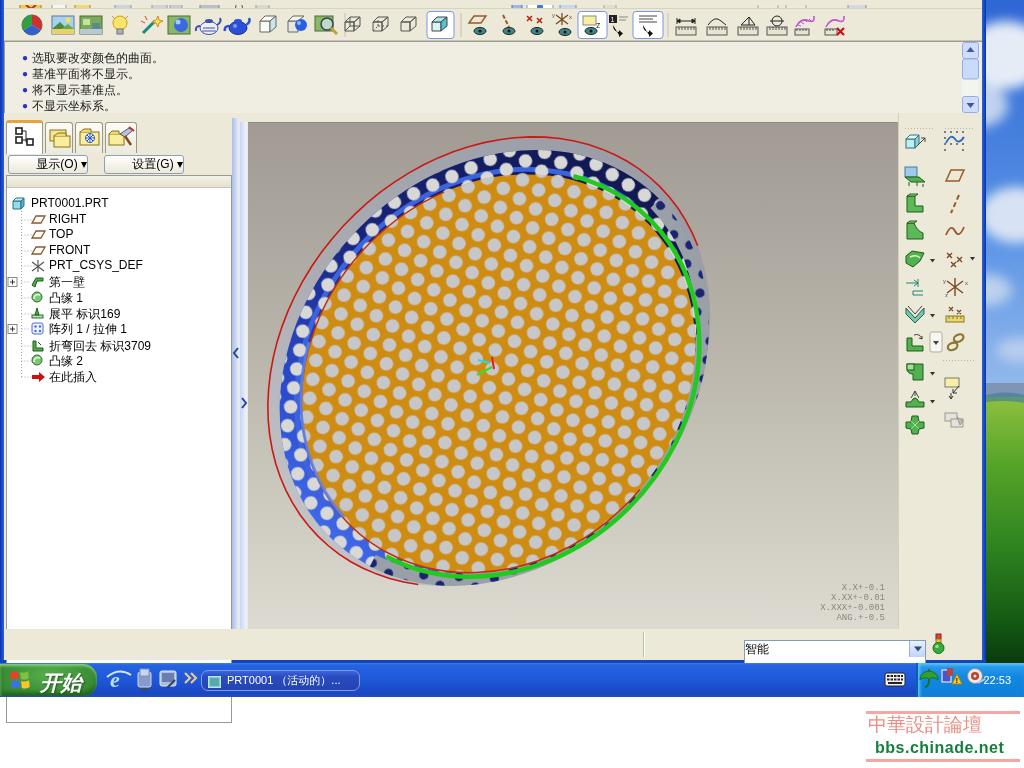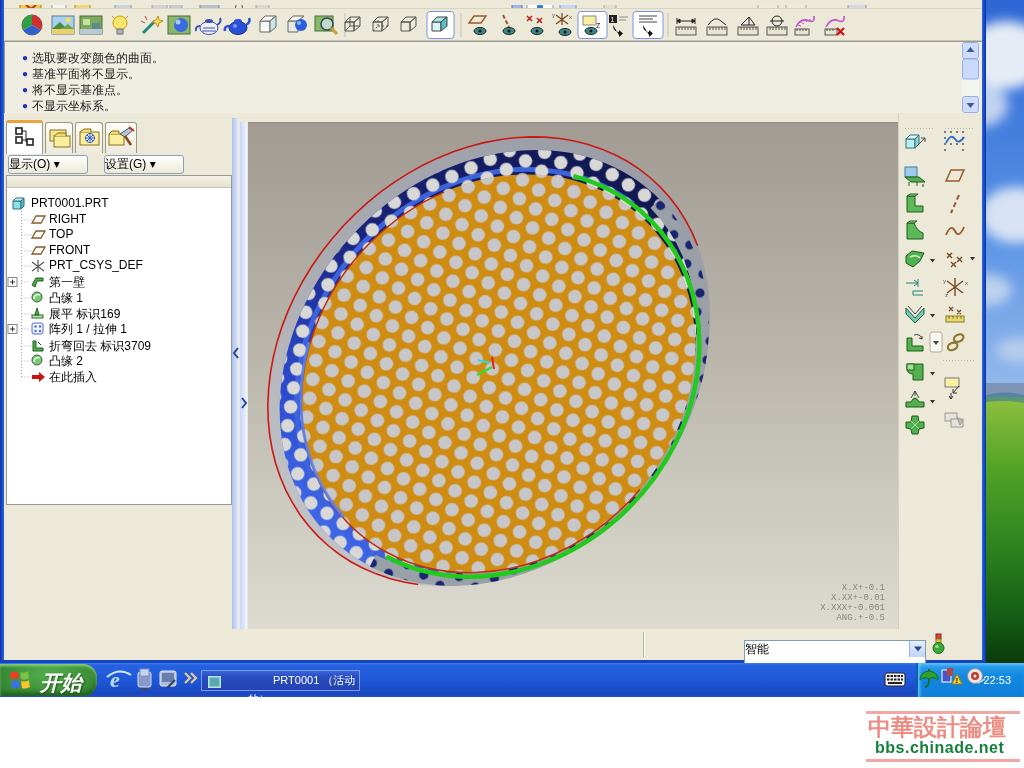--- a/index.html
+++ b/index.html
@@ -23,22 +23,22 @@
 
 #msg { left:4px; top:41px; width:978px; height:72px; background:#f0eee3; border-top:1px solid #9a9a94; border-left:1px solid #9a9a94; }
 #msg .line { position:absolute; left:17px; height:16px; font-size:12px; color:#1a1a1a; white-space:nowrap; }
 #msg .line b { color:#2233cc; margin-right:4px; font-size:10px; position:relative; top:-1px;}
 #msgsb { left:962px; top:42px; width:17px; height:71px; background:#f0f4f8; }
 
 
 #leftpanel { left:4px; top:113px; width:244px; height:516px; background:#ece9d8; }
 .tab { position:absolute; top:9px; width:28px; height:31px; background:linear-gradient(#fdfcf8,#eceadb); border:1px solid #9a9886; border-bottom:none; border-radius:3px 3px 0 0; }
 #tab1 { left:2px; top:7px; width:37px; height:34px; background:#fff; border-top:3px solid #e8a33d; z-index:3;}
-.ddbtn { position:absolute; height:19px; background:linear-gradient(#fff,#ece9d8); border:1px solid #8ca0b8; border-radius:3px; font-size:12px; color:#000; text-align:left; line-height:17px;}
-#treebox { position:absolute; left:2px; top:62px; width:226px; height:330px; border:1px solid #9a9a94; background:#fff;}
+.ddbtn { position:absolute; height:19px; background:linear-gradient(#fff,#ece9d8); border:1px solid #8ca0b8; border-radius:3px; font-size:12px; color:#000; text-align:right; line-height:17px;}
+#treebox { position:absolute; left:2px; top:62px; width:226px; height:548px; border:1px solid #9a9a94; background:#fff;}
 #treehdr { position:absolute; left:0; top:0; width:100%; height:12px; background:linear-gradient(#f4f2e8,#e4e1d0); border-bottom:1px solid #c8c4b4;}
 .trow { position:absolute; left:0; height:16px; font-size:12px; color:#000; white-space:nowrap;}
 
 
 #split { left:231px; top:113px; width:17px; height:516px; }
 
 
 #gfx { left:248px; top:122px; width:650px; height:507px; background:linear-gradient(#a19b93, #b9b5ab 45%, #dddbd1); border-top:1px solid #8e8e88; }
 #tol { position:absolute; right:13px; bottom:6px; font-family:Liberation Mono, monospace; font-size:9px; line-height:10px; color:#8a887e; text-align:right; }
 
@@ -49,26 +49,26 @@
 #status { left:4px; top:629px; width:978px; height:31px; background:#ece9d8; }
 #combo { position:absolute; left:740px; top:11px; width:182px; height:32px; background:#fff; border:1px solid #7f9db9; font-size:12px; line-height:16px; }
 #combo .arr { position:absolute; right:0; top:0; width:16px; height:16px; background:linear-gradient(#e8f0fc,#c0d4f8); border-left:1px solid #9ab4e0; }
 
 
 #taskbar { left:0; top:663px; width:1024px; height:34px; background:linear-gradient(#3a80f0 0%,#2663e0 6%,#1f57d8 50%,#1a47c0 90%,#1e50c8 100%); }
 #startbtn { position:absolute; left:0; top:1px; width:97px; height:32px; border-radius:0 14px 14px 0; background:radial-gradient(ellipse at 50% 35%, #55b04c, #3c9038 60%, #2e7d2a); box-shadow:inset 0 2px 3px #8cd080, inset 0 -3px 4px #1e5c1c; color:#fff; }
 #startbtn .t { position:absolute; left:40px; top:5px; font-size:21px; font-style:italic; font-weight:bold; text-shadow:1px 1px 2px #23521f; }
 #tray { position:absolute; right:0; top:0; width:108px; height:34px; background:linear-gradient(#30a0f0,#1288e0 40%,#0f7fd8); border-left:2px solid #0a60b0; box-shadow:inset 2px 2px 3px #60c0f8; color:#fff; }
 #clock { position:absolute; right:13px; top:11px; font-size:11px; color:#fff; }
-.taskbtn { position:absolute; left:201px; top:7px; width:159px; height:21px; background:linear-gradient(#3c66d8,#2a4cc0 30%,#2344b0); border:1px solid #7a9cf0; border-radius:0; color:#fff; font-size:11px; line-height:19px;padding-left:46px; }
+.taskbtn { position:absolute; left:201px; top:7px; width:159px; height:21px; background:linear-gradient(#3c66d8,#2a4cc0 30%,#2344b0); border:1px solid #7a9cf0; border-radius:7px; color:#fff; font-size:11px; line-height:19px; }
 
 
 #wm { left:866px; top:703px; width:154px; height:62px; }
 #wm .l { position:absolute; left:0; width:100%; height:3px; background:#f2a8a2; }
-#wm .t1 { position:absolute; left:2px; top:9px; font-size:23px; font-weight:bold; color:#ec8c82; white-space:nowrap;}
+#wm .t1 { position:absolute; left:2px; top:9px; font-size:19px; font-weight:normal; color:#ec8c82; white-space:nowrap;}
 #wm .t2 { position:absolute; left:9px; top:36px; font-size:16px; font-weight:bold; color:#15803d; letter-spacing:0.5px;}
 </style>
 </head>
 <body>
 <div id="root">
 
   <div id="wall" class="abs">
     <svg width="44" height="666">
       <defs>
         <linearGradient id="sky" x1="0" y1="0" x2="0" y2="1">

